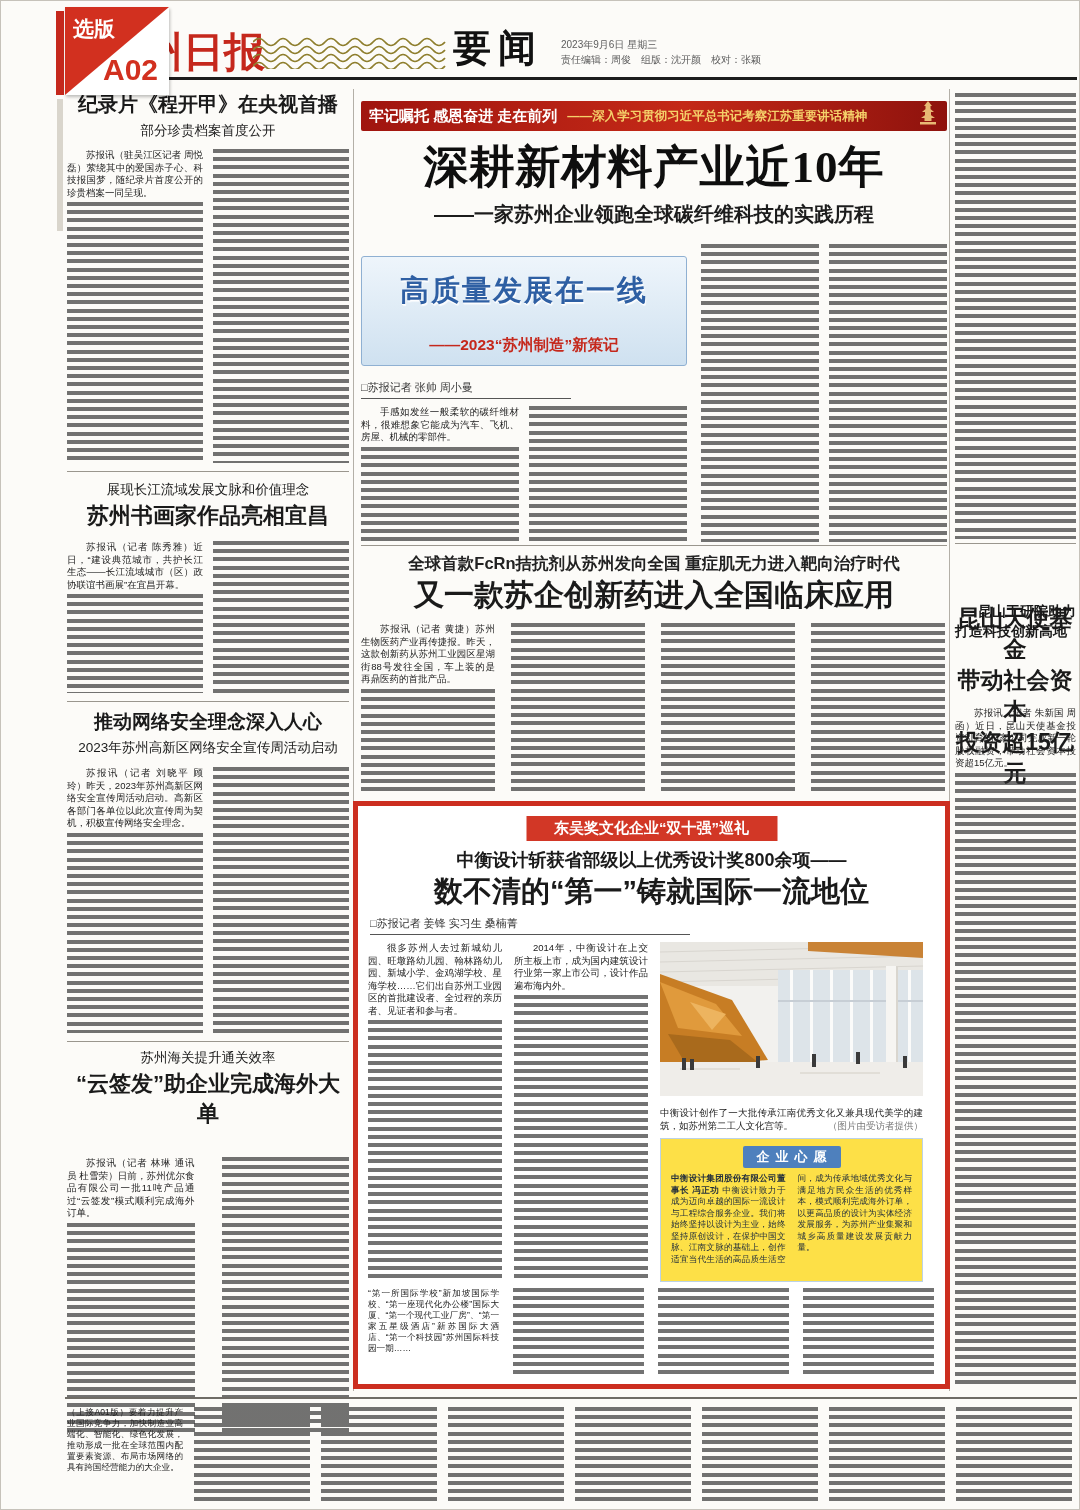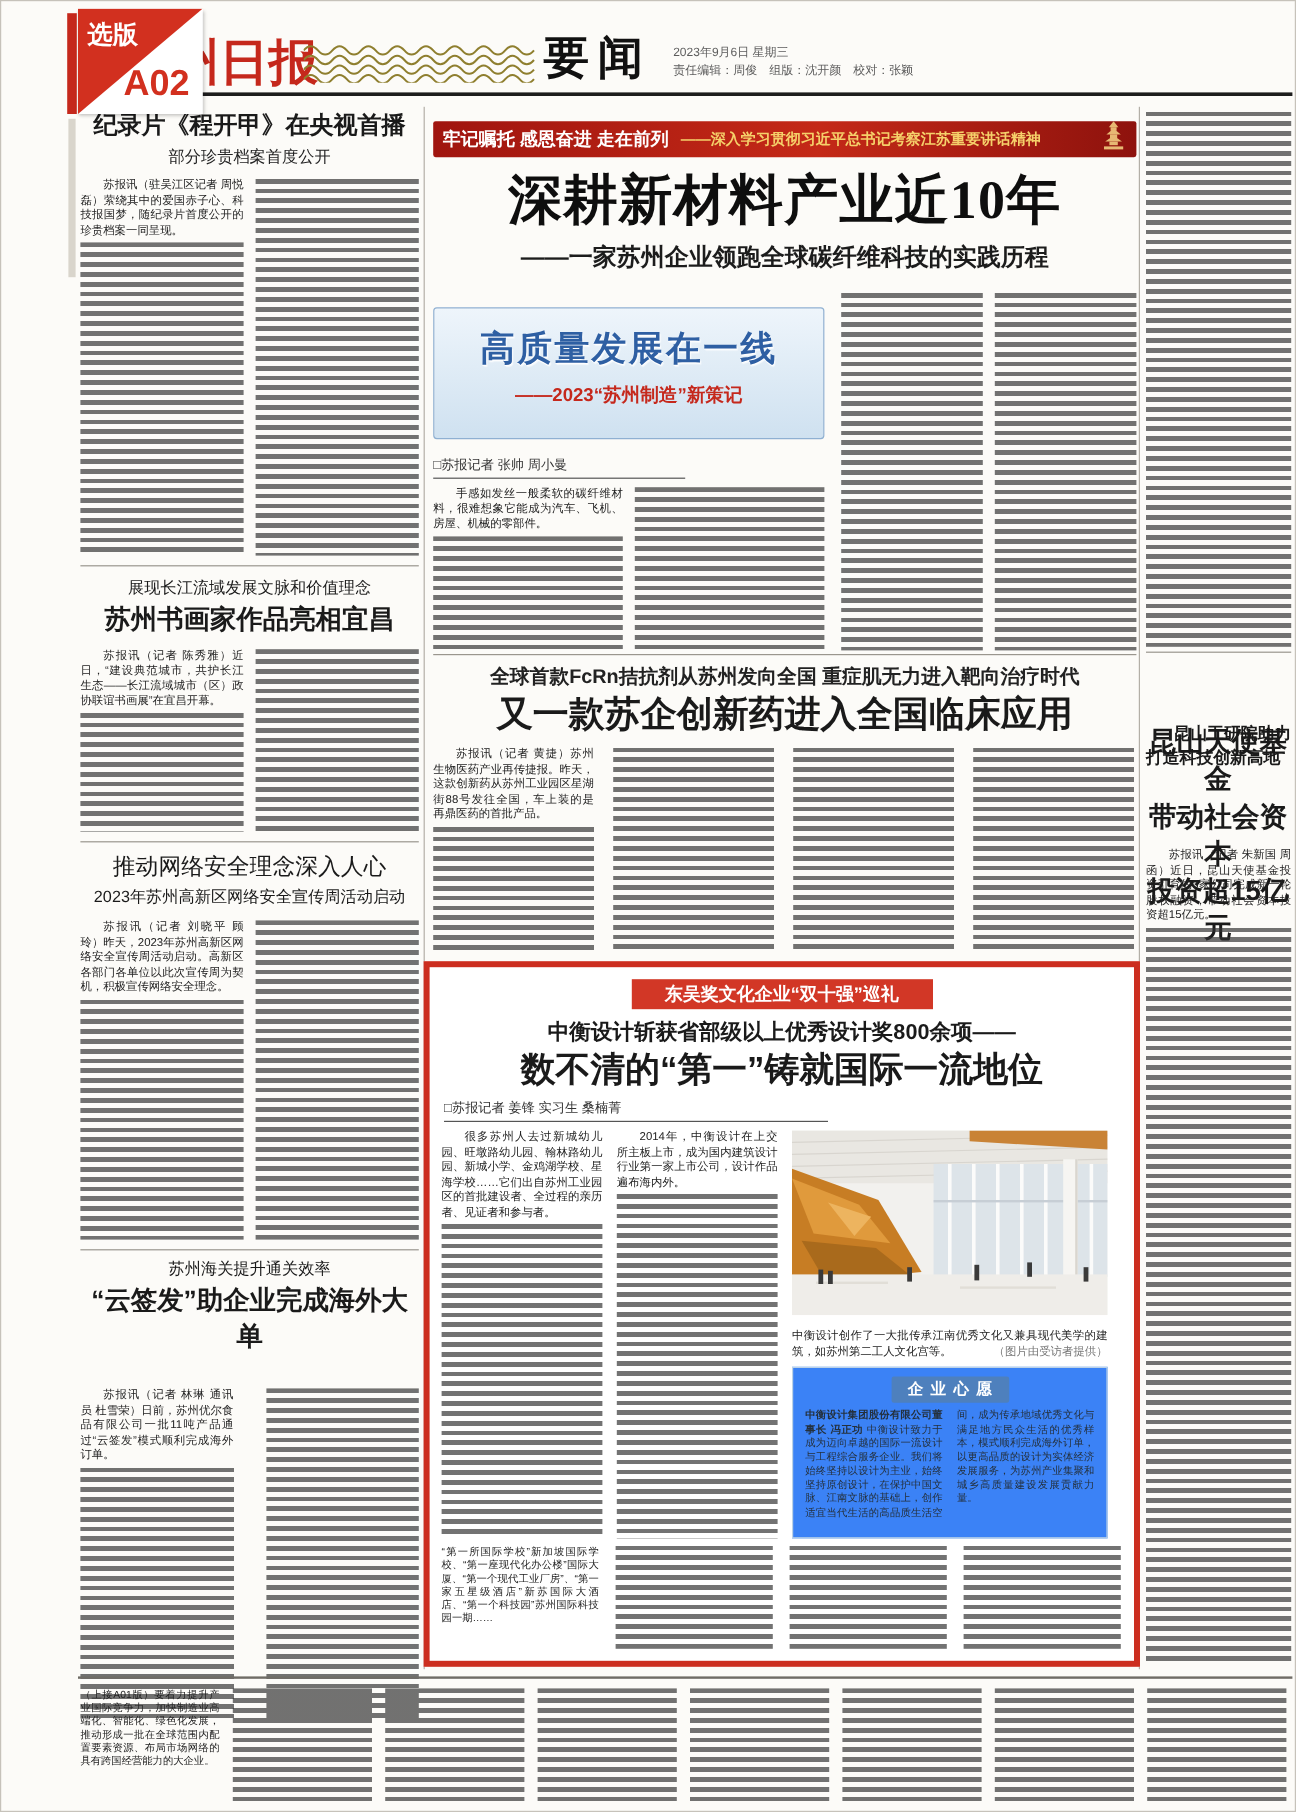--- a/index.html
+++ b/index.html
@@ -10,21 +10,21 @@
   .greek{background-image:repeating-linear-gradient(180deg,rgba(48,48,48,.68) 0px,rgba(48,48,48,.68) 4px,transparent 4px,transparent 8.2px);}
   .fill{flex:1;}
   .cols{display:flex;}
   .col{display:flex;flex-direction:column;}
   p.lede{margin:0 0 3px 0;font-size:9.5px;line-height:12.5px;text-align:justify;text-indent:2em;color:#222;}
   p.lede.noind{text-indent:0;}
   .hline{background:#9a968e;height:1px;}
   .vline{background:#b3afa7;width:1px;}
   .kicker{font-weight:600;color:#222;}
   .byline{font-size:11px;color:#333;border-bottom:1px solid #555;padding-bottom:3px;}
-  .wish{background:#3b82f6;border:1px solid #bcd2e6;}
+  .wish{background:#fde047;border:1px solid #bcd2e6;}
   .wishtitle{display:inline-block;background:#4e80bd;color:#fff;font-weight:700;font-size:13px;padding:2px 8px 2px 14px;letter-spacing:6px;border-radius:2px;}
   .caption{font-size:9.5px;line-height:13px;text-align:justify;color:#222;}
   .credit{color:#777;float:right;}
 </style>
 </head>
 <body>
 
 <div class="page">
 
   <div class="abs" style="left:55px;top:10px;width:8px;height:84px;background:#c5281c;"></div>
@@ -80,21 +80,21 @@
     <div class="col" style="width:136px;">
         <p class="lede">苏报讯（记者 陈秀雅）近日，“建设典范城市，共护长江生态——长江流域城市（区）政协联谊书画展”在宜昌开幕。</p>
         <div class="fill greek"></div>
       </div>
     <div class="col" style="width:136px;">
         <div class="fill greek"></div>
       </div>
   </div>
   <div class="abs hline" style="left:66px;top:700px;width:282px;"></div>
 
-  <div class="abs center" style="left:66px;top:708px;width:282px;font-size:19px;font-weight:400;">推动网络安全理念深入人心</div>
+  <div class="abs center" style="left:66px;top:708px;width:282px;font-size:19px;font-weight:700;">推动网络安全理念深入人心</div>
   <div class="abs center" style="left:66px;top:738px;width:282px;font-size:13.5px;">2023年苏州高新区网络安全宣传周活动启动</div>
   <div class="abs cols" style="left:66px;top:766px;width:282px;height:266px;gap:10px;">
     <div class="col" style="width:136px;">
         <p class="lede">苏报讯（记者 刘晓平 顾玲）昨天，2023年苏州高新区网络安全宣传周活动启动。高新区各部门各单位以此次宣传周为契机，积极宣传网络安全理念。</p>
         <div class="fill greek"></div>
       </div>
     <div class="col" style="width:136px;">
         <div class="fill greek"></div>
       </div>
   </div>
@@ -129,21 +129,21 @@
       </svg>
     </span>
   </div>
 
   <div class="abs center serif" style="left:360px;top:136px;width:586px;font-size:45px;font-weight:900;letter-spacing:1px;color:#0e0e0e;">深耕新材料产业近10年</div>
   <div class="abs center" style="left:360px;top:200px;width:586px;font-size:20px;font-weight:600;color:#1c1c1c;">——一家苏州企业领跑全球碳纤维科技的实践历程</div>
 
   <div class="abs" style="left:360px;top:243px;width:586px;height:298px;">
     <div class="abs" style="left:0;top:12px;width:326px;height:110px;background:linear-gradient(180deg,#eef5fb,#cfe1f0);border:1px solid #8fb0d2;border-radius:3px;">
       <div class="center" style="margin-top:14px;font-size:29px;font-weight:900;color:#2e5fa3;text-shadow:0 1px 0 #ffffff,1px 2px 1px rgba(255,255,255,.8);letter-spacing:2px;">高质量发展在一线</div>
-      <div class="center" style="margin-top:8px;font-size:15.5px;font-weight:700;color:#c5281c;">——2023“苏州制造”新策记</div>
+      <div class="center" style="margin-top:24px;font-size:15.5px;font-weight:700;color:#c5281c;">——2023“苏州制造”新策记</div>
     </div>
     <div class="abs byline" style="left:0;top:136px;width:210px;">□苏报记者 张帅 周小曼</div>
     <div class="abs col" style="left:0;top:162px;width:158px;height:136px;">
       <p class="lede">手感如发丝一般柔软的碳纤维材料，很难想象它能成为汽车、飞机、房屋、机械的零部件。</p>
       <div class="fill greek"></div>
     </div>
     <div class="abs greek" style="left:168px;top:162px;width:158px;height:136px;"></div>
     <div class="abs greek" style="left:340px;top:0;width:118px;height:298px;"></div>
     <div class="abs greek" style="left:468px;top:0;width:118px;height:298px;"></div>
   </div>

